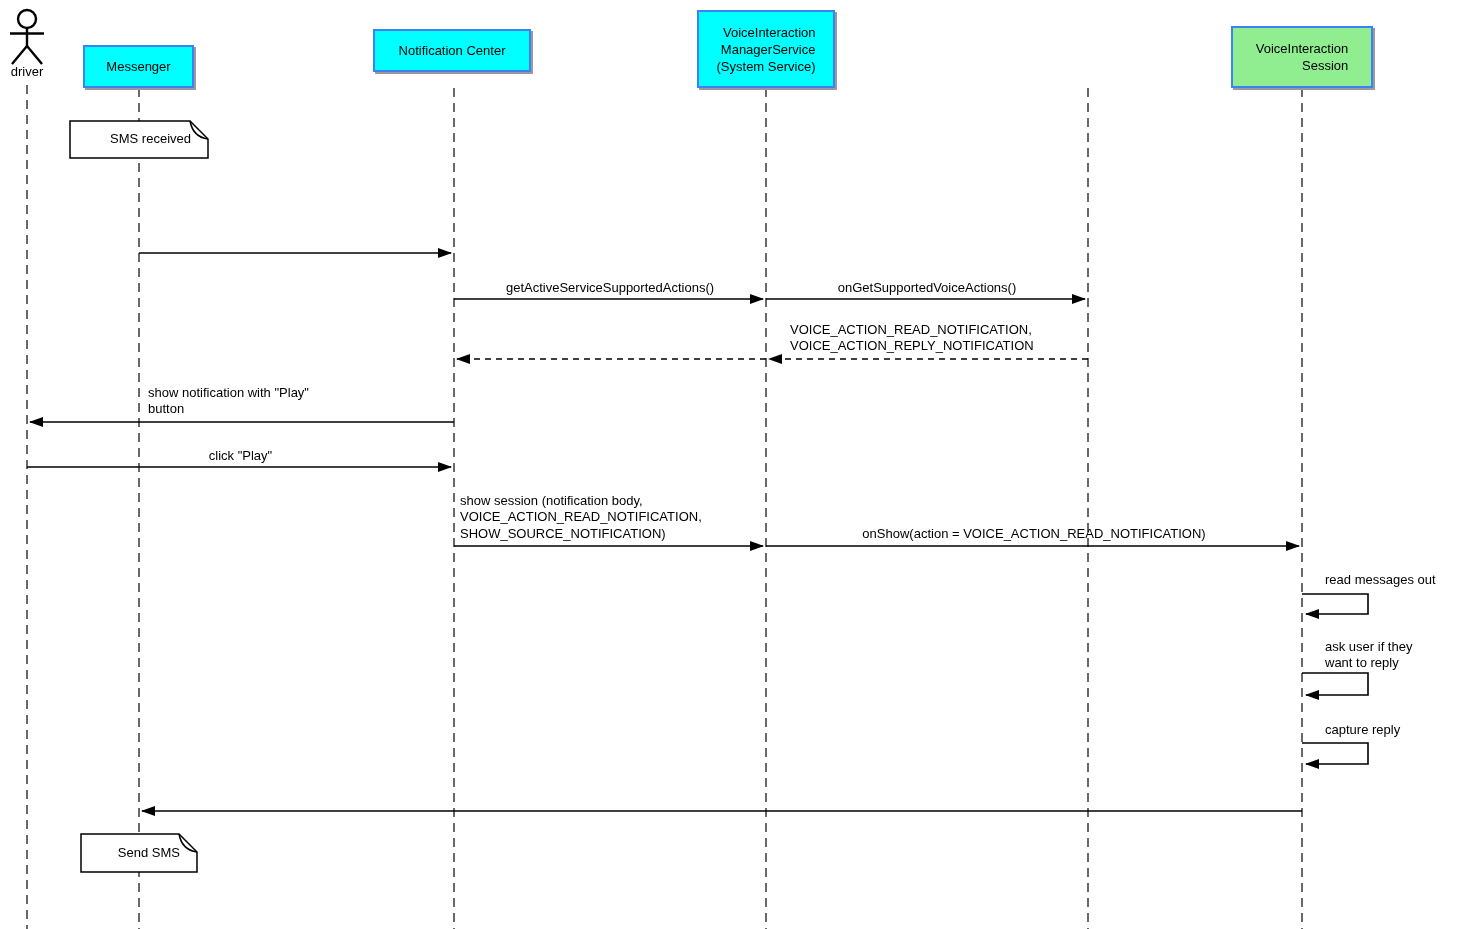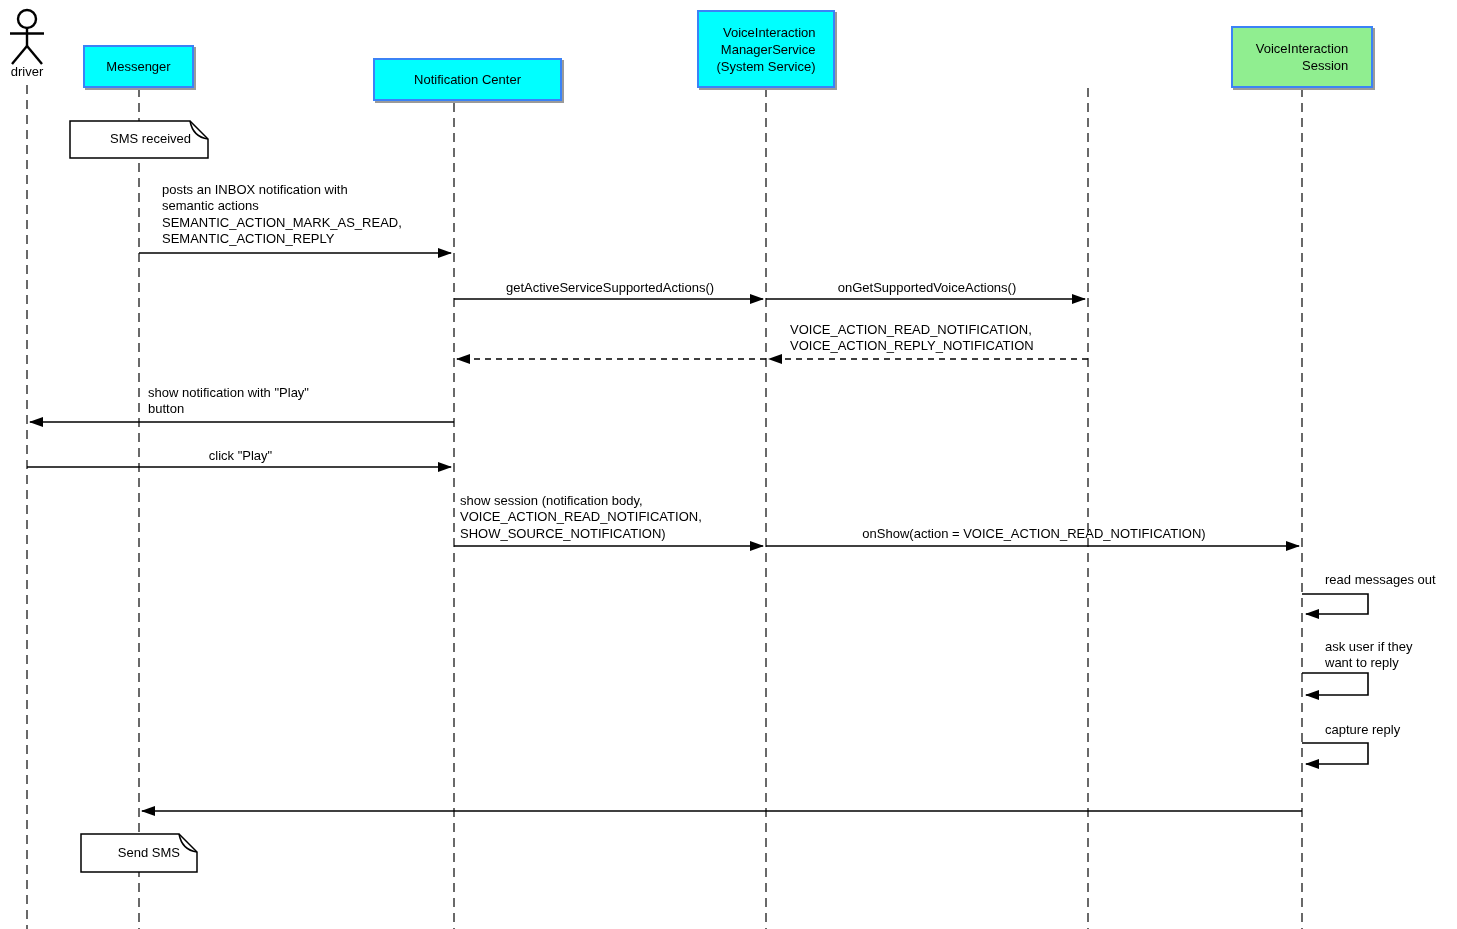--- a/index.html
+++ b/index.html
@@ -70,36 +70,32 @@
 
     <g stroke="#000" stroke-width="1.5" fill="#ffffff">
       <path d="M70,121 H190 L208,139 V158 H70 Z"></path>
       <path d="M190,121 Q193,137 208,139" fill="none"></path>
       <path d="M81,834 H179 L197,852 V872 H81 Z"></path>
       <path d="M179,834 Q182,850 197,852" fill="none"></path>
     </g>
   </svg>
 
   <div class="pbox cyan" style="left:83px;top:45px;width:111px;height:43px">Messenger</div>
-  <div class="pbox cyan" style="left:373px;top:58px;width:189px;height:43px">Notification Center</div>
+  <div class="pbox cyan" style="left:373px;top:29px;width:158px;height:43px">Notification Center</div>
   <div class="pbox cyan" style="left:697px;top:10px;width:138px;height:78px">VoiceInteraction
 ManagerService
 (System Service)</div>
   <div class="pbox green" style="left:1231px;top:26px;width:142px;height:62px">VoiceInteraction
 Session</div>
 
   <div class="lbl ctr" style="left:2px;top:64px;width:50px">driver</div>
 
   <div class="notetext" style="left:70px;top:131px;width:121px">SMS received</div>
   <div class="notetext" style="left:81px;top:845px;width:99px">Send SMS</div>
 
-  <div class="lbl" style="left:162px;top:182px">posts an INBOX notification with
-semantic actions
-SEMANTIC_ACTION_MARK_AS_READ,
-SEMANTIC_ACTION_REPLY</div>
   <div class="lbl ctr" style="left:454px;top:280px;width:312px">getActiveServiceSupportedActions()</div>
   <div class="lbl ctr" style="left:766px;top:280px;width:322px">onGetSupportedVoiceActions()</div>
   <div class="lbl" style="left:790px;top:322px">VOICE_ACTION_READ_NOTIFICATION,
 VOICE_ACTION_REPLY_NOTIFICATION</div>
   <div class="lbl" style="left:148px;top:385px">show notification with "Play"
 button</div>
   <div class="lbl ctr" style="left:27px;top:448px;width:427px">click "Play"</div>
   <div class="lbl" style="left:460px;top:493px">show session (notification body,
 VOICE_ACTION_READ_NOTIFICATION,
 SHOW_SOURCE_NOTIFICATION)</div>

